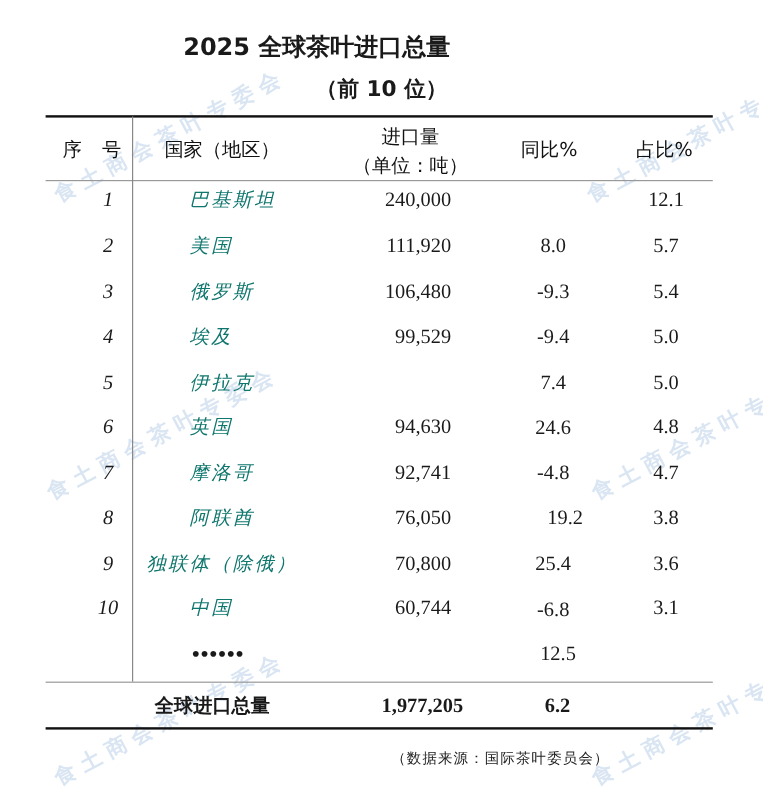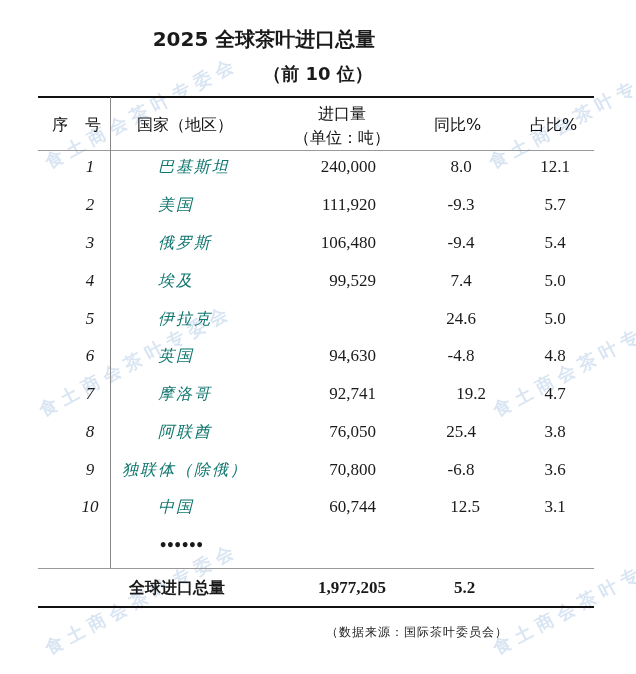--- a/index.html
+++ b/index.html
@@ -27,21 +27,21 @@
   .h-country { left: 137px; top: 115px; }
   .h-import { left: 282px; top: 102px; width: 120px; text-align: center; line-height: 24px; }
   .h-yoy { left: 434px; top: 115px; }
   .h-share { left: 530px; top: 115px; }
 
   .row { position: absolute; left: 0; width: 636px; height: 38px; font-size: 17px; }
   .c-seq { position: absolute; left: 70px; width: 40px; text-align: center; font-style: italic; }
   .c-country { position: absolute; left: 158px; font-family: "DejaVu Serif", serif; font-size: 16px; letter-spacing: 2px; font-weight: 300; color: #0f766e; font-style: italic; }
   .c-country.wide { left: 122px; }
   .c-import { position: absolute; left: 290px; width: 86px; text-align: right; }
-  .c-yoy { position: absolute; left: 430px; width: 62px; text-align: center; }
+  .c-yoy { position: absolute; left: 430px; width: 62px; text-align: center; margin-top: 38px; }
   .c-share { position: absolute; left: 530px; width: 50px; text-align: center; }
 
   .ellipsis { position: absolute; left: 160px; top: 535px; font-size: 18px; letter-spacing: 1px; font-weight: bold; }
 
   .total-label { position: absolute; left: 129px; top: 578px; font-family: "DejaVu Sans", sans-serif; font-weight: bold; font-size: 16px; }
   .total-import { position: absolute; left: 290px; width: 96px; top: 578px; font-weight: bold; font-size: 17px; text-align: right; }
   .total-yoy { position: absolute; left: 454px; top: 578px; font-weight: bold; font-size: 17px; }
 
   .source { position: absolute; left: 326px; top: 624px; font-family: "DejaVu Serif", serif; font-size: 12px; letter-spacing: 1px; color: #222; }
 
@@ -143,15 +143,15 @@
   <span class="c-country">中国</span>
   <span class="c-import">60,744</span>
   <span class="c-yoy" style="left:434px;">12.5</span>
   <span class="c-share">3.1</span>
 </div>
 
 <div class="ellipsis">••••••</div>
 
 <div class="total-label">全球进口总量</div>
 <div class="total-import">1,977,205</div>
-<div class="total-yoy">5.2</div>
+<div class="total-yoy">6.2</div>
 
 <div class="source">（数据来源：国际茶叶委员会）</div>
 
 </body></html>

